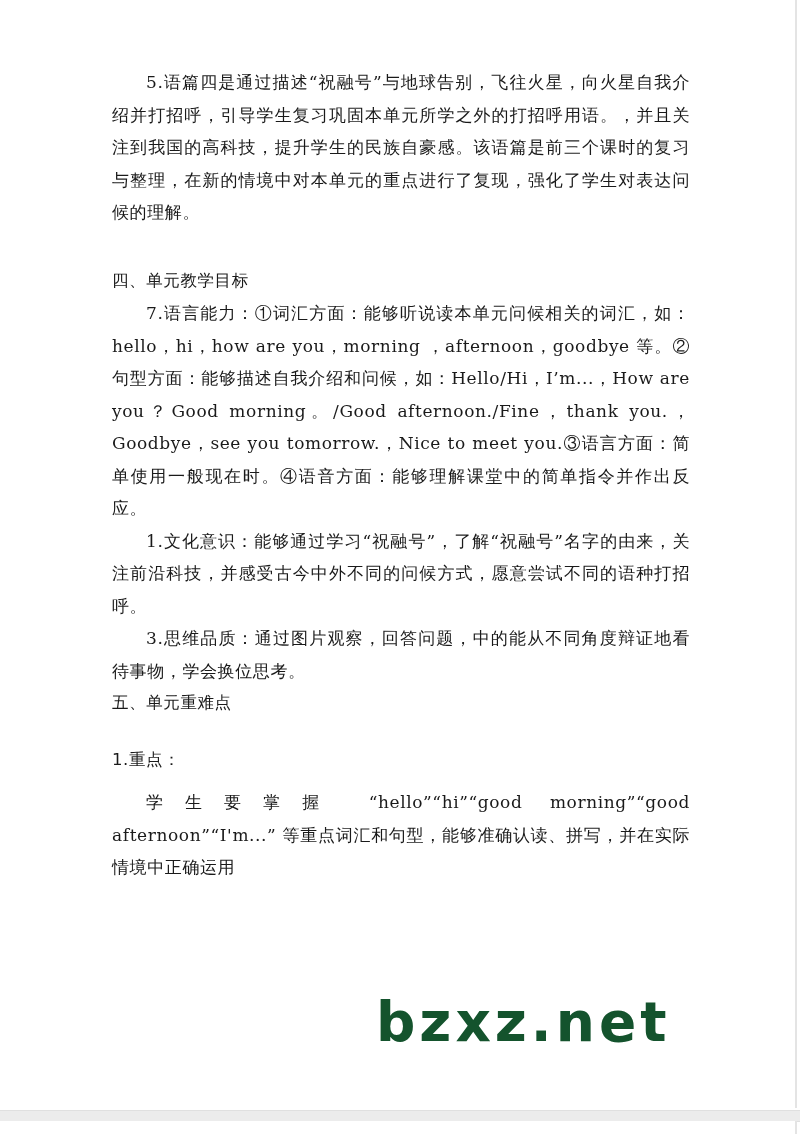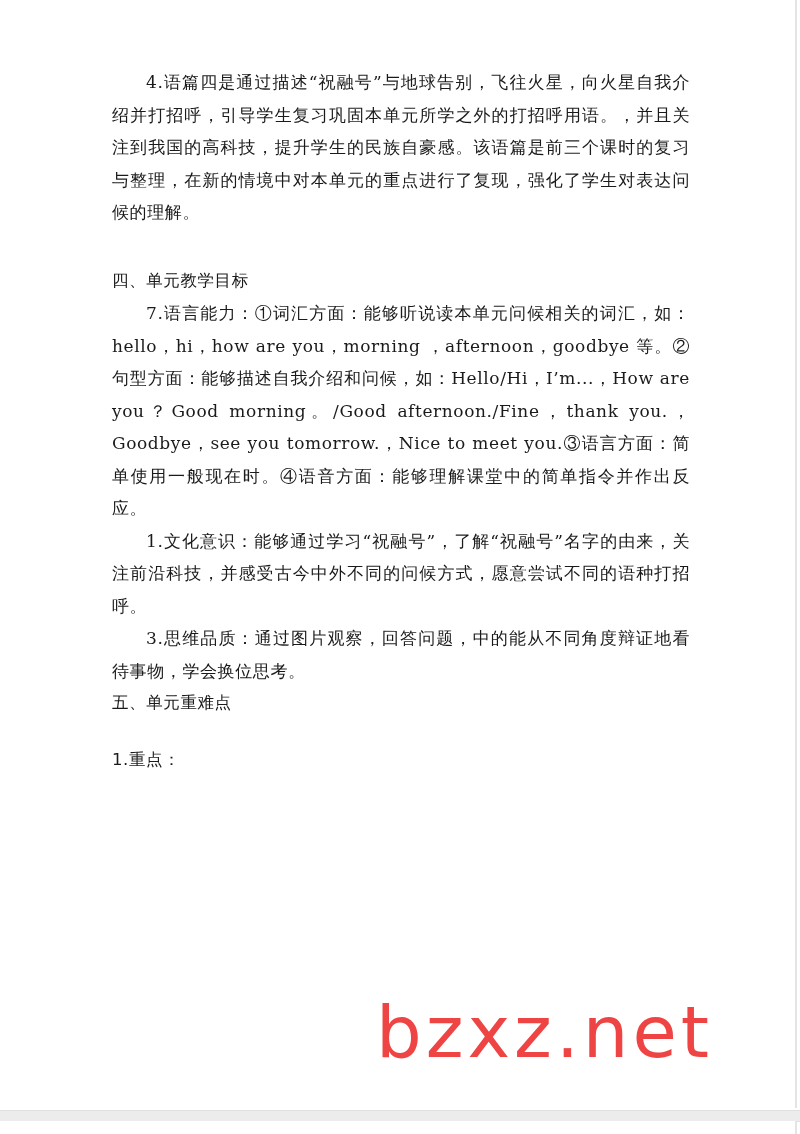--- a/index.html
+++ b/index.html
@@ -31,35 +31,36 @@
   .para { margin: 0; text-align: justify; }
   .indent { text-indent: 34px; }
   .heading { font-weight: normal; margin: 0; font-family: "DejaVu Sans", "Liberation Sans", sans-serif; font-size: 16.5px; }
   .h-four { margin-top: 36px; }
   .h-five { }
   .h-key { margin-top: 24px; }
   .p-key { margin-top: 10px; }
   .watermark {
     position: absolute; left: 376px; top: 990px;
     font-family: "DejaVu Sans", "Liberation Sans", sans-serif;
-    font-weight: normal; font-size: 72px; letter-spacing: 4px;
-    color: #ef4444;
+    font-weight: bold; font-size: 55px; letter-spacing: 4px;
+    color: #14532d;
   }
 </style>
 </head>
 <body>
 
 <div class="page">
   <div class="content">
-    <p class="para indent">4.语篇四是通过描述“祝融号”与地球告别，飞往火星，向火星自我介绍并打招呼，引导学生复习巩固本单元所学之外的打招呼用语。，并且关注到我国的高科技，提升学生的民族自豪感。该语篇是前三个课时的复习与整理，在新的情境中对本单元的重点进行了复现，强化了学生对表达问候的理解。</p>
+    <p class="para indent">5.语篇四是通过描述“祝融号”与地球告别，飞往火星，向火星自我介绍并打招呼，引导学生复习巩固本单元所学之外的打招呼用语。，并且关注到我国的高科技，提升学生的民族自豪感。该语篇是前三个课时的复习与整理，在新的情境中对本单元的重点进行了复现，强化了学生对表达问候的理解。</p>
 
     <p class="heading h-four">四、单元教学目标</p>
     <p class="para indent">7.语言能力：①词汇方面：能够听说读本单元问候相关的词汇，如：hello，hi，how are you，morning ，afternoon，goodbye 等。②句型方面：能够描述自我介绍和问候，如：Hello/Hi，I’m...，How are you？Good morning。/Good afternoon./Fine，thank you.，Goodbye，see you tomorrow.，Nice to meet you.③语言方面：简单使用一般现在时。④语音方面：能够理解课堂中的简单指令并作出反应。</p>
     <p class="para indent">1.文化意识：能够通过学习“祝融号”，了解“祝融号”名字的由来，关注前沿科技，并感受古今中外不同的问候方式，愿意尝试不同的语种打招呼。</p>
     <p class="para indent">3.思维品质：通过图片观察，回答问题，中的能从不同角度辩证地看待事物，学会换位思考。</p>
 
     <p class="heading h-five">五、单元重难点</p>
     <p class="heading h-key">1.重点：</p>
+    <p class="para indent p-key">学生要掌握 “hello”“hi”“good morning”“good afternoon”“I'm...” 等重点词汇和句型，能够准确认读、拼写，并在实际情境中正确运用</p>
   </div>
   <div class="watermark">bzxz.net</div>
 </div>
 <div class="gap"></div>
 <div class="next-page"></div>
 
 </body></html>

